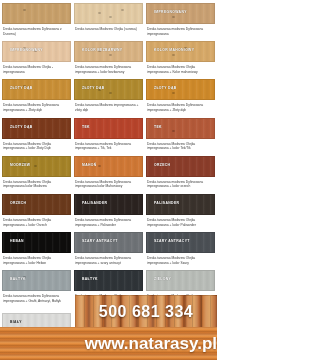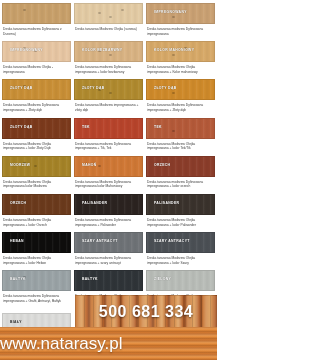--- a/index.html
+++ b/index.html
@@ -112,23 +112,23 @@
     position: absolute; inset: 0;
     background:
       repeating-linear-gradient(0deg,
         rgba(0,0,0,0.13) 0px, rgba(0,0,0,0.0) 2px,
         rgba(255,255,255,0.12) 4px, rgba(0,0,0,0.0) 7px);
   }
   .site-url {
     position: absolute;
     left: 0; right: 0; top: 50%;
     transform: translateY(-50%);
-    text-align: left;
+    text-align: right;
     font-size: 17px;
-    font-weight: normal;
+    font-weight: bold;
     color: #ffffff;
     letter-spacing: 0px;
     text-shadow: 0 1px 2px rgba(0,0,0,0.35);
     z-index: 2;
   }
 </style>
 </head>
 <body>
 
 <div id="page">

